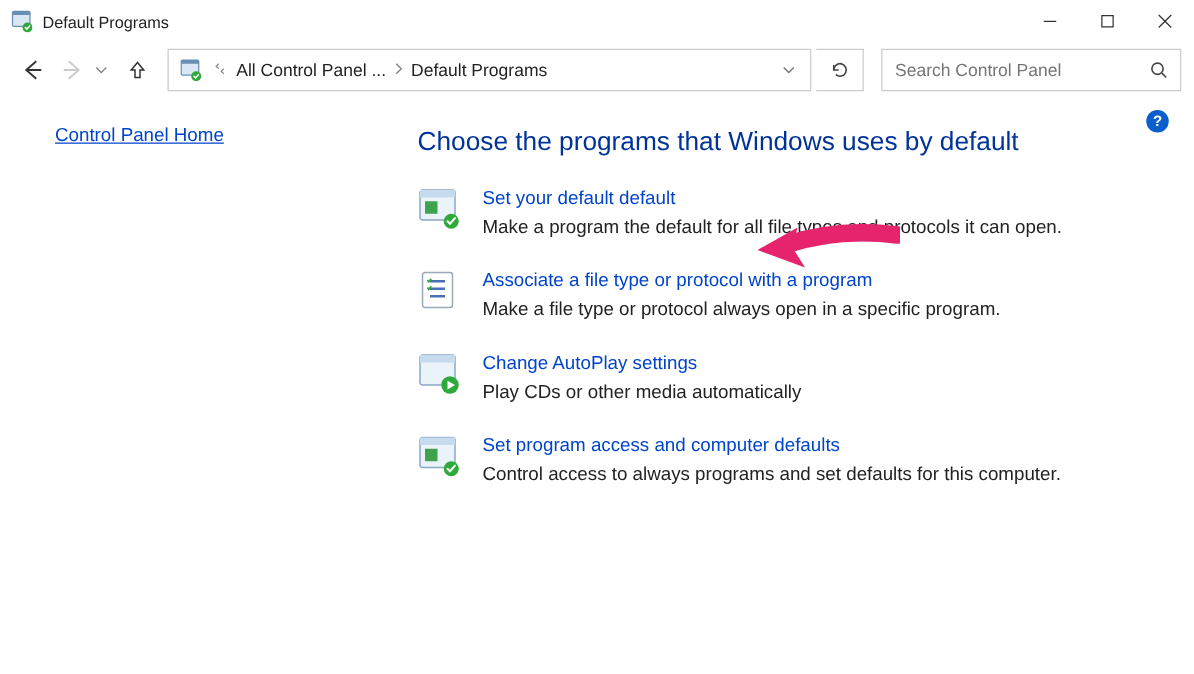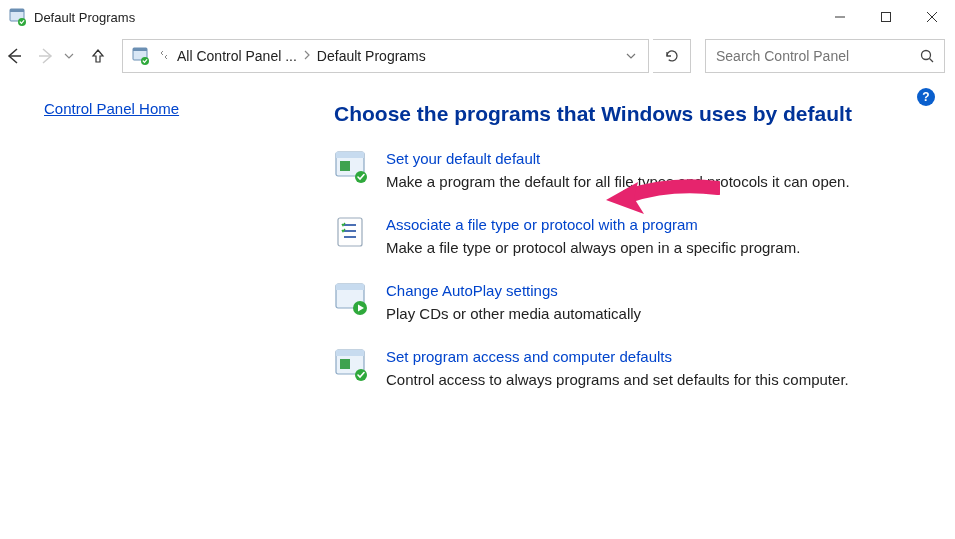--- a/index.html
+++ b/index.html
@@ -41,21 +41,21 @@
     display: flex; align-items: center; justify-content: center;
     color: #555;
   }
   .winbtn svg { display:block; }
 
   
   .toolbar {
     height: 44px;
     display: flex;
     align-items: center;
-    padding: 0 10px 0 0;
+    padding: 0 10px 0 12px;
     gap: 4px;
     justify-content: center;
   }
   .navbtn {
     width: 28px; height: 32px;
     display: flex; align-items: center; justify-content: center;
     color: #555;
   }
   .navbtn.disabled { color: #bbb; }
   .small-chev { width:16px; color:#999; }
@@ -128,21 +128,21 @@
   .sidebar a {
     color: #0044cc;
     font-size: 15px;
   }
   .main {
     flex:1;
     padding: 18px 20px 10px 14px;
     position: relative;
   }
   .main h1 {
-    font-weight: bold;
+    font-weight: normal;
     color: #003399;
     font-size: 21px;
     margin: 6px 0 24px 0;
   }
   .option {
     display:flex;
     margin-bottom: 24px;
     align-items: flex-start;
   }
   .opt-icon {

